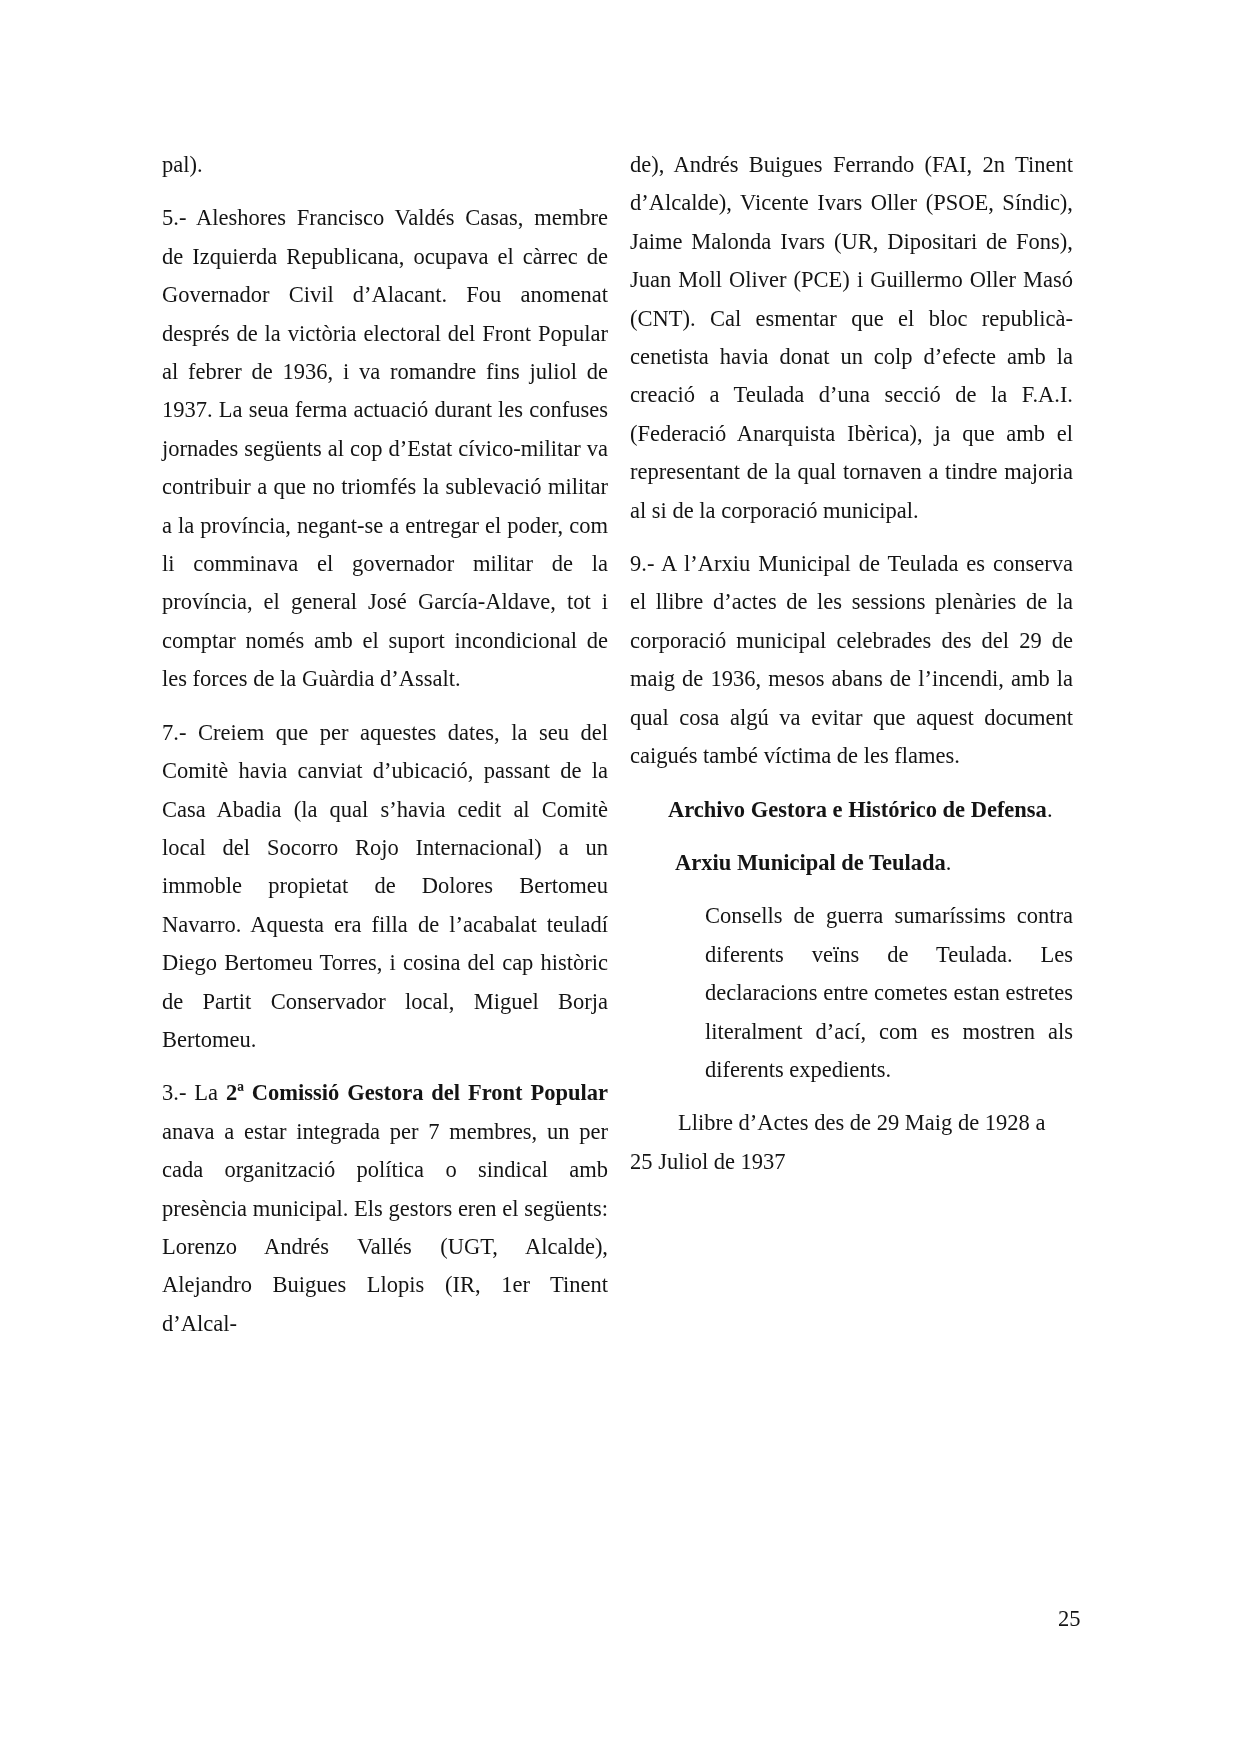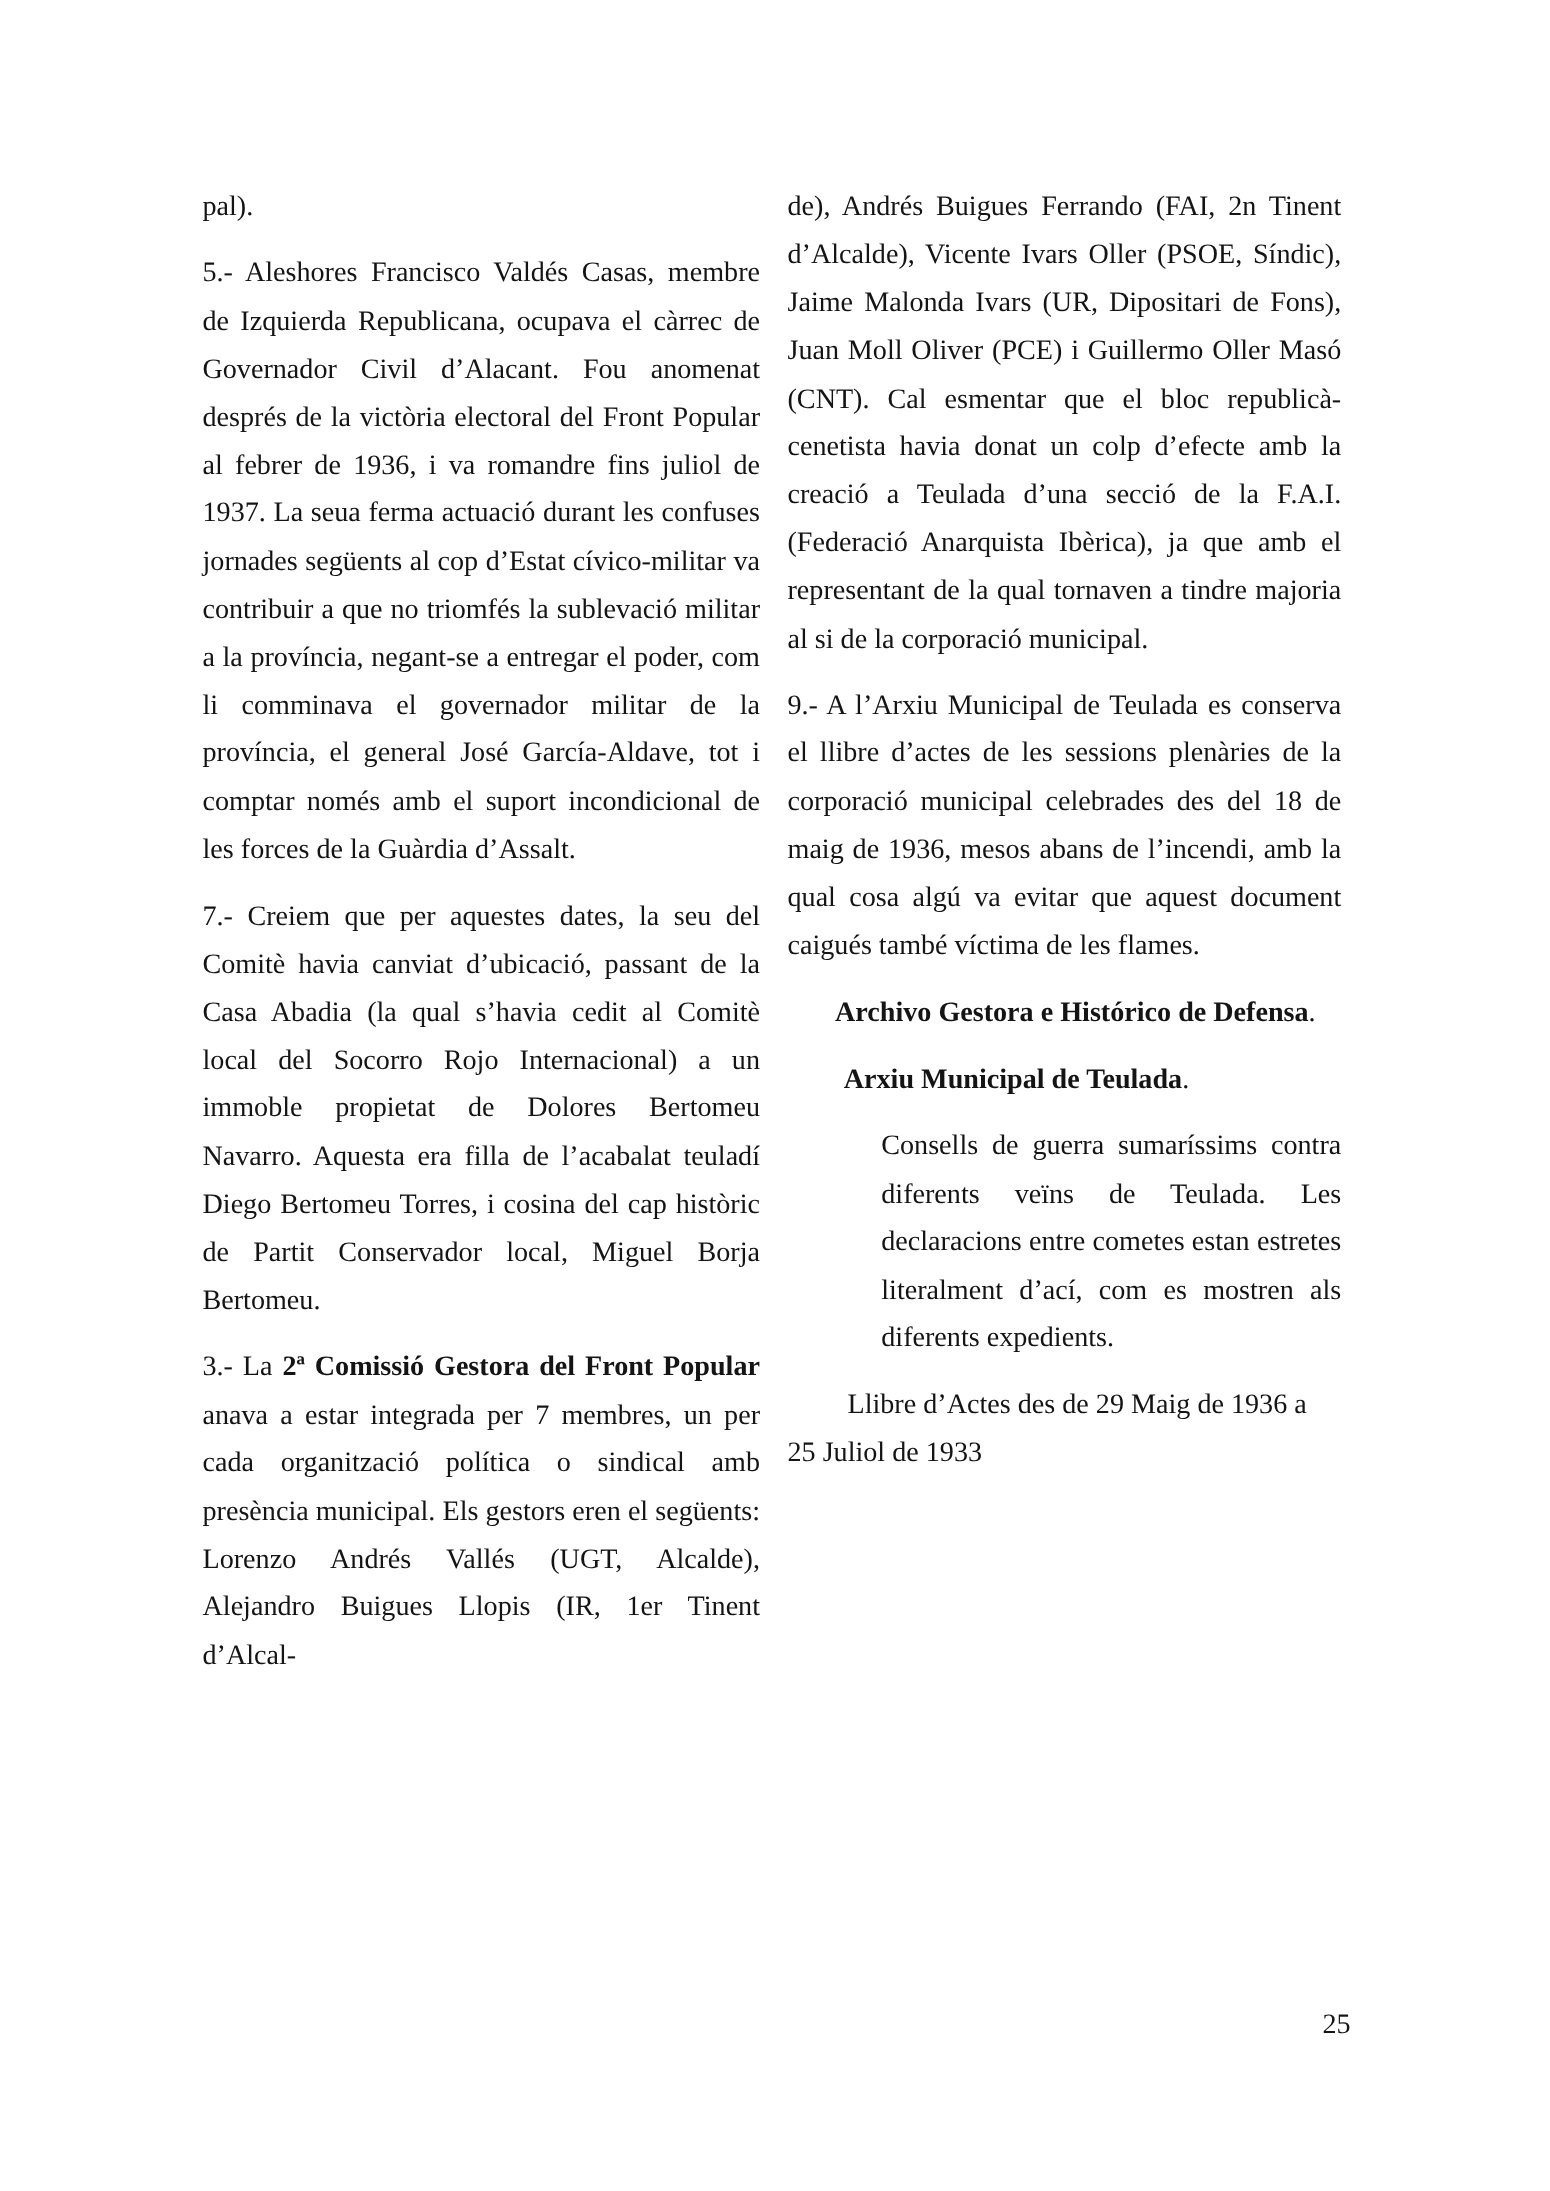--- a/index.html
+++ b/index.html
@@ -69,22 +69,22 @@
 
   <div class="col col-left">
     <p class="para">pal).</p>
     <p class="para">5.- Aleshores Francisco Valdés Casas, membre de Izquierda Republicana, ocupava el càrrec de Governador Civil d’Alacant. Fou anomenat després de la victòria electoral del Front Popular al febrer de 1936, i va romandre fins juliol de 1937. La seua ferma actuació durant les confuses jornades següents al cop d’Estat cívico-militar va contribuir a que no triomfés la sublevació militar a la província, negant-se a entregar el poder, com li comminava el governador militar de la província, el general José García-Aldave, tot i comptar només amb el suport incondicional de les forces de la Guàrdia d’Assalt.</p>
     <p class="para">7.- Creiem que per aquestes dates, la seu del Comitè havia canviat d’ubicació, passant de la Casa Abadia (la qual s’havia cedit al Comitè local del Socorro Rojo Internacional) a un immoble propietat de Dolores Bertomeu Navarro. Aquesta era filla de l’acabalat teuladí Diego Bertomeu Torres, i cosina del cap històric de Partit Conservador local, Miguel Borja Bertomeu.</p>
     <p class="para"><span>3.- La </span><span class="bold">2ª Comissió Gestora del Front Popular</span><span> anava a estar integrada per 7 membres, un per cada organització política o sindical amb presència municipal. Els gestors eren el següents: Lorenzo Andrés Vallés (UGT, Alcalde), Alejandro Buigues Llopis (IR, 1er Tinent d’Alcal-</span></p>
   </div>
 
   <div class="col col-right">
     <p class="para">de), Andrés Buigues Ferrando (FAI, 2n Tinent d’Alcalde), Vicente Ivars Oller (PSOE, Síndic), Jaime Malonda Ivars (UR, Dipositari de Fons), Juan Moll Oliver (PCE) i Guillermo Oller Masó (CNT). Cal esmentar que el bloc republicà-cenetista havia donat un colp d’efecte amb la creació a Teulada d’una secció de la F.A.I. (Federació Anarquista Ibèrica), ja que amb el representant de la qual tornaven a tindre majoria al si de la corporació municipal.</p>
-    <p class="para">9.- A l’Arxiu Municipal de Teulada es conserva el llibre d’actes de les sessions plenàries de la corporació municipal celebrades des del 18 de maig de 1936, mesos abans de l’incendi, amb la qual cosa algú va evitar que aquest document caigués també víctima de les flames.</p>
+    <p class="para">9.- A l’Arxiu Municipal de Teulada es conserva el llibre d’actes de les sessions plenàries de la corporació municipal celebrades des del 29 de maig de 1936, mesos abans de l’incendi, amb la qual cosa algú va evitar que aquest document caigués també víctima de les flames.</p>
     <p class="para src-heading-1"><span class="bold">Archivo Gestora e Histórico de Defensa</span><span>.</span></p>
     <p class="para src-heading-2"><span class="bold">Arxiu Municipal de Teulada</span><span>.</span></p>
     <p class="para src-body">Consells de guerra sumaríssims contra diferents veïns de Teulada. Les declaracions entre cometes estan estretes literalment d’ací, com es mostren als diferents expedients.</p>
-    <p class="src-final">Llibre d’Actes des de 29 Maig de 1936 a 25 Juliol de 1933</p>
+    <p class="src-final">Llibre d’Actes des de 29 Maig de 1928 a 25 Juliol de 1937</p>
   </div>
 
   <div class="page-number">25</div>
 
 </div>
 
 </body></html>

